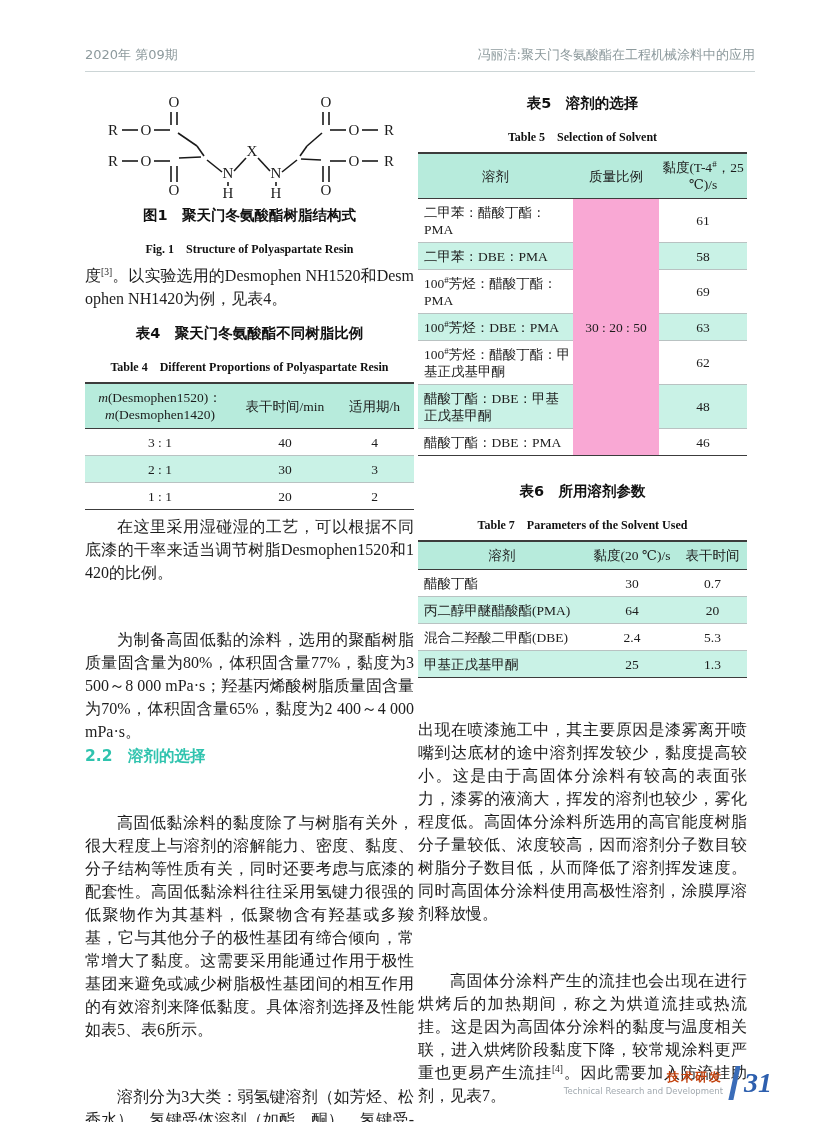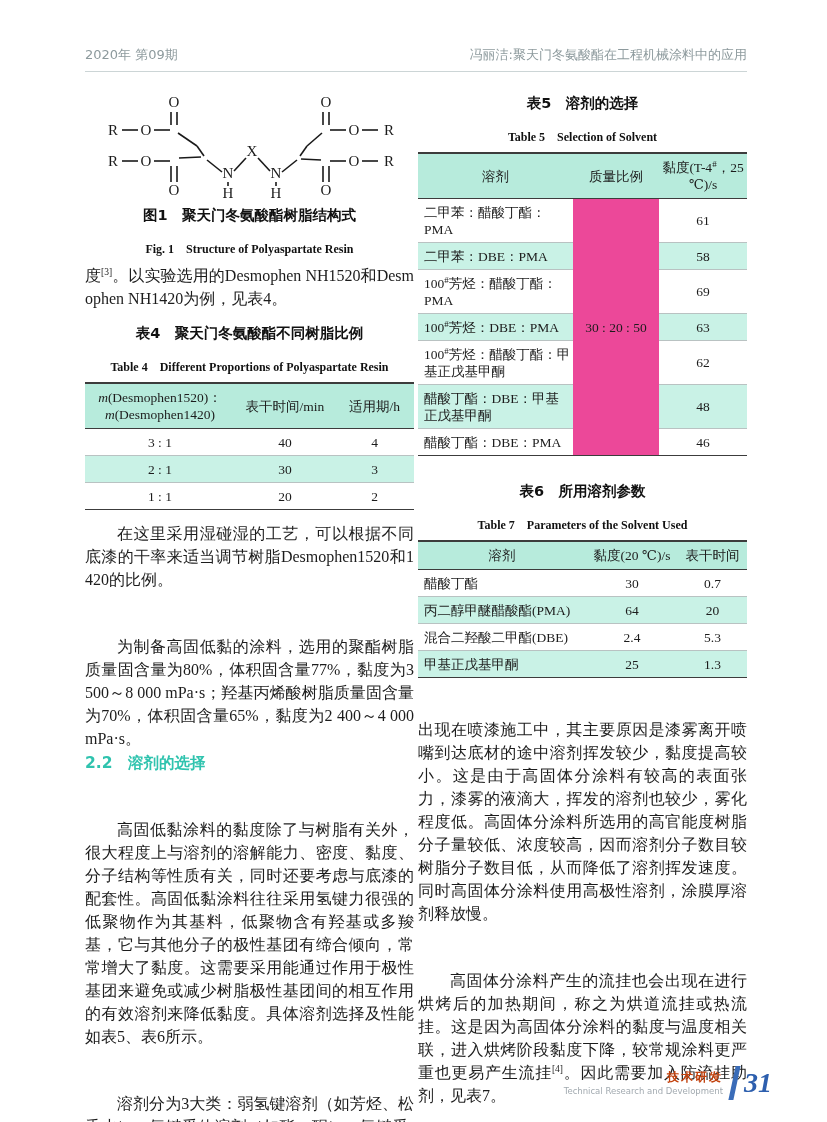--- a/index.html
+++ b/index.html
@@ -3,21 +3,21 @@
 <meta charset="utf-8">
 <style>
   * { box-sizing: border-box; }
   html,body { margin:0; padding:0; background:#ffffff; }
   .page {
     position:relative; width:827px; height:1122px; background:#fff;
     font-family:"Liberation Serif","DejaVu Serif",serif; color:#1c1c1c; overflow:hidden;
   }
   
   .pg-header {
-    position:absolute; top:46px; left:85px; right:80px;
+    position:absolute; top:46px; left:85px; right:72px;
     display:flex; justify-content:space-between; align-items:flex-end;
     font-family:"DejaVu Sans","Liberation Sans",sans-serif;
     font-size:13px; color:#8d9a9d; padding-bottom:7px;
     border-bottom:1px solid #ccd5d6;
   }
   
   .col { position:absolute; width:329px; top:84px; }
   .col-left  { left:85px; }
   .col-right { left:418px; top:88px; }
 
@@ -56,21 +56,21 @@
     padding:5px 2px; border-bottom:1px solid #3c3c3c; vertical-align:middle;
     line-height:17px;
   }
   td {
     padding:4.5px 2px; text-align:center; vertical-align:middle;
     border-bottom:1px solid #b9c2c2; line-height:17px;
   }
   tr:last-child td { border-bottom:none; }
   td.hl, th.hl { background:var(--table-row-hl-bg); }
   td.solvent { text-align:left; padding-left:6px; }
-  td.rowspan-cell { background:#ec4899; border-bottom:none; }
+  td.rowspan-cell { background:#f9a8d4; border-bottom:none; }
   i.var { font-style:italic; font-family:"Liberation Serif",serif; }
   sup.hash { font-size:9px; line-height:0; vertical-align:super; }
   
   .t4-c1{width:150px;} .t4-c2{width:100px;} .t4-c3{width:79px;}
   .t5-c1{width:155px;} .t5-c2{width:86px;}  .t5-c3{width:88px;}
   .t6-c1{width:168px;} .t6-c2{width:92px;}  .t6-c3{width:69px;}
   .tbl-gap-top { margin-top:14px; }
   
   .pg-footer {
     position:absolute; right:55px; bottom:22px;
@@ -191,21 +191,21 @@
           <td class="hl">3</td>
         </tr>
         <tr>
           <td>1 : 1</td>
           <td>20</td>
           <td>2</td>
         </tr>
       </tbody>
     </table>
 
-    <p class="para indent" style="margin-top:12px">在这里采用湿碰湿的工艺，可以根据不同底漆的干率来适当调节树脂Desmophen1520和1420的比例。</p>
+    <p class="para indent" style="margin-top:5px">在这里采用湿碰湿的工艺，可以根据不同底漆的干率来适当调节树脂Desmophen1520和1420的比例。</p>
     <p class="para indent">为制备高固低黏的涂料，选用的聚酯树脂质量固含量为80%，体积固含量77%，黏度为3 500～8 000 mPa·s；羟基丙烯酸树脂质量固含量为70%，体积固含量65%，黏度为2 400～4 000 mPa·s。</p>
     <h3 class="sec-heading">2.2　溶剂的选择</h3>
     <p class="para indent">高固低黏涂料的黏度除了与树脂有关外，很大程度上与溶剂的溶解能力、密度、黏度、分子结构等性质有关，同时还要考虑与底漆的配套性。高固低黏涂料往往采用氢键力很强的低聚物作为其基料，低聚物含有羟基或多羧基，它与其他分子的极性基团有缔合倾向，常常增大了黏度。这需要采用能通过作用于极性基团来避免或减少树脂极性基团间的相互作用的有效溶剂来降低黏度。具体溶剂选择及性能如表5、表6所示。</p>
     <p class="para indent">溶剂分为3大类：弱氢键溶剂（如芳烃、松香水）、氢键受体溶剂（如酯、酮）、氢键受-给体溶剂（如醇、醇醚）。在这里，只有氢键受体溶剂能有效应用于高固低黏涂料中，减少树脂与树脂间的相互作用。同时氢键受体溶剂与高固低黏涂料中的基料相互作用，引起链段运动的协调效应发生变化，从而降低黏度最为有效。因考虑到酮类溶剂气味的问题，因此采用了酯类溶剂作为高固低黏涂料的溶剂。</p>
 
   </div>
 
   <div class="col col-right">
 
     <div class="tbl-cap-zh">表5　溶剂的选择</div>

